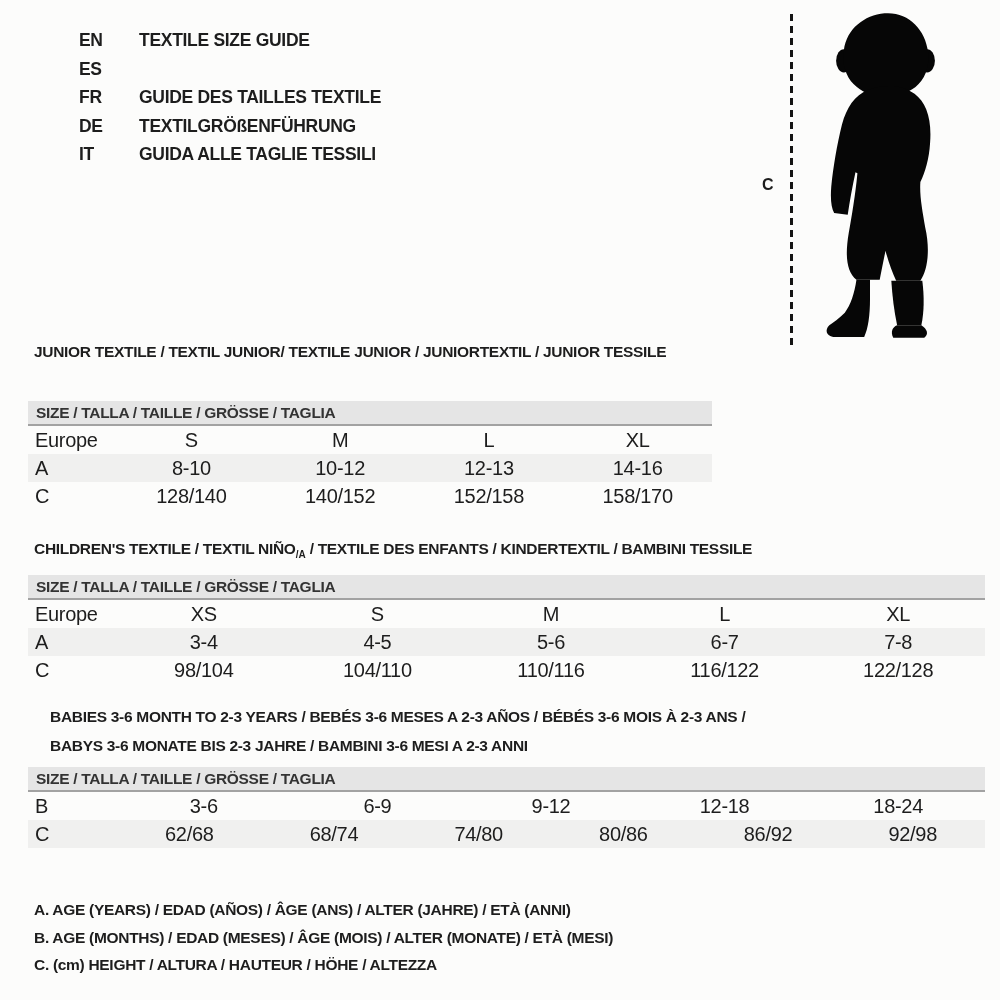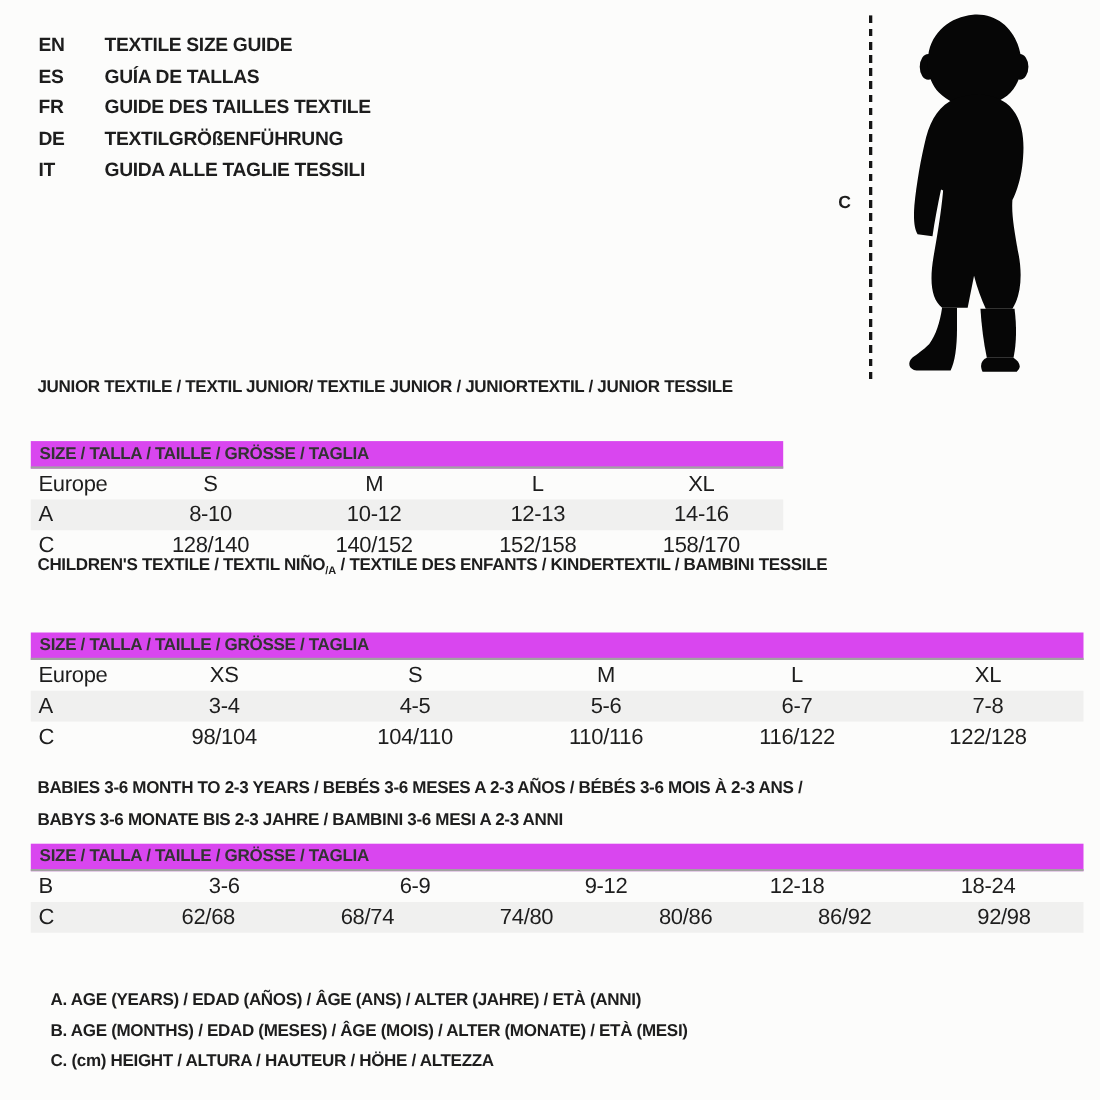--- a/index.html
+++ b/index.html
@@ -6,68 +6,67 @@
   .sheet{
     position:relative;width:1000px;height:1000px;overflow:hidden;
     background:#fcfcfb;color:#1d1d1d;
     font-family:"Liberation Sans", sans-serif;
     letter-spacing:-0.3px;
   }
 
   
   .lang-block{position:absolute;top:26px;left:35px;}
   .lang-row{display:flex;line-height:28.6px;font-weight:bold;font-size:17.5px;}
-  .lang-code{width:60px;}
+  .lang-code{width:60px;margin-left:44px;}
 
   
   .figure-block{position:absolute;top:6px;left:748px;width:225px;height:345px;}
   .height-line{
     position:absolute;left:42px;top:8px;height:334px;width:3px;
     background:repeating-linear-gradient(to bottom,#141414 0 7px,transparent 7px 12px);
   }
   .figure-label{position:absolute;left:14px;top:170px;font-weight:bold;font-size:16px;}
   .baby-svg{position:absolute;left:60px;top:2px;width:155px;height:340px;}
 
   
   .sec-title{position:absolute;left:34px;font-weight:bold;font-size:15.5px;line-height:19px;white-space:nowrap;}
   .sec-title sub{font-size:10px;letter-spacing:0;}
   #junior-title{top:342px;}
-  #children-title{top:504px;}
-  #babies-title{top:702px;line-height:29px;}
+  #children-title{top:539px;}
+  #babies-title{top:702px;line-height:29px;margin-left:16px;}
 
   
   .size-table{position:absolute;left:28px;}
   #junior-table{top:401px;width:684px;}
   #children-table{top:575px;width:957px;}
   #babies-table{top:767px;width:957px;}
   .size-bar{
-    height:23px;background:#d946ef;border-bottom:2px solid #a2a2a2;
+    height:23px;background:#e5e5e5;border-bottom:2px solid #a2a2a2;
     font-weight:bold;font-size:15.5px;line-height:23px;padding-left:8px;color:#333;
   }
   .trow{display:flex;height:28px;line-height:28px;font-size:20px;}
   .trow.shaded{background:#f0f0ef;}
   .tlabel{width:89px;padding-left:7px;box-sizing:border-box;}
   .tcell{flex:1;text-align:center;}
 
   
-  .legend{position:absolute;top:896px;left:34px;font-weight:bold;font-size:15.5px;line-height:27.5px;margin-left:12px;}
+  .legend{position:absolute;top:896px;left:34px;font-weight:bold;font-size:15.5px;line-height:27.5px;}
 </style>
 </head>
 <body>
 
 <div class="sheet">
 
   <div class="lang-block">
     <div class="lang-row">
       <span class="lang-code">EN</span>
       <span class="lang-label">TEXTILE SIZE GUIDE</span>
     </div>
     <div class="lang-row">
       <span class="lang-code">ES</span>
-      <span class="lang-label">GUÍA DE TALLAS</span>
     </div>
     <div class="lang-row">
       <span class="lang-code">FR</span>
       <span class="lang-label">GUIDE DES TAILLES TEXTILE</span>
     </div>
     <div class="lang-row">
       <span class="lang-code">DE</span>
       <span class="lang-label">TEXTILGRÖßENFÜHRUNG</span>
     </div>
     <div class="lang-row">

